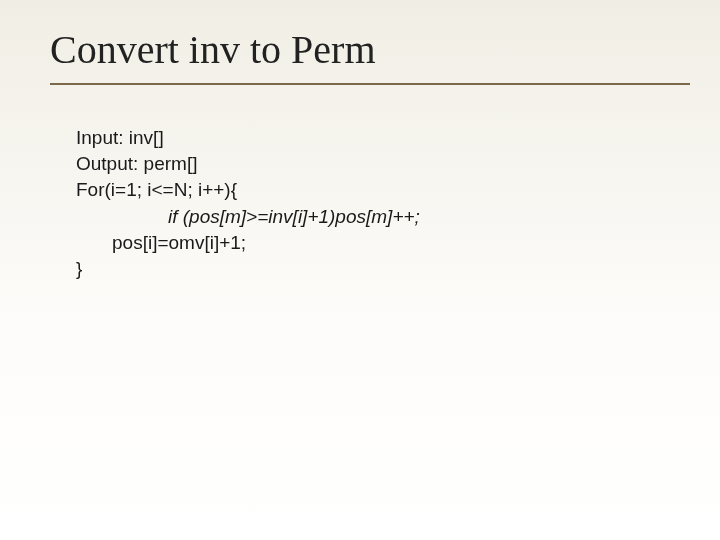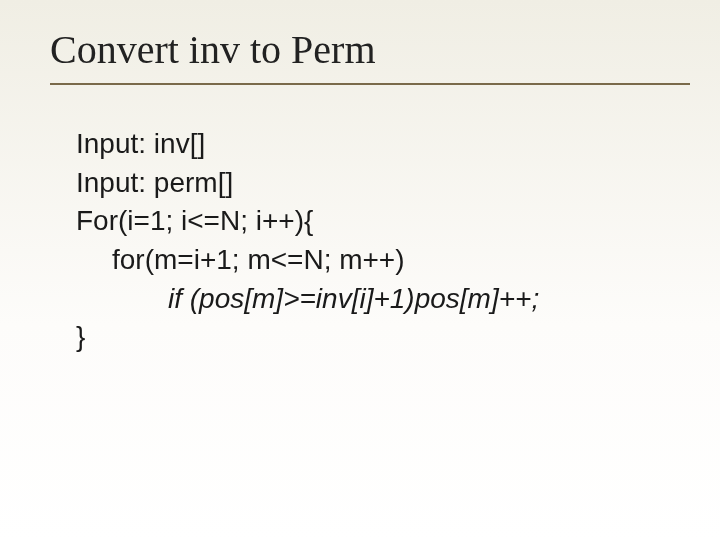--- a/index.html
+++ b/index.html
@@ -25,35 +25,35 @@
   .title-underline {
     height: 2px;
     width: 640px;
     background: #7a6a4a;
     margin-bottom: 40px;
   }
   .body {
     padding-left: 26px;
   }
   .line {
-    font-size: 28px;
+    font-size: 19px;
     color: #1a1a1a;
     line-height: 1.38;
     white-space: pre;
   }
   .indent1 { padding-left: 36px; }
   .indent2 { padding-left: 92px; font-style: italic; }
 </style>
 </head>
 <body>
 
 <div class="slide">
   <div class="title">Convert inv to Perm</div>
   <div class="title-underline"></div>
   <div class="body">
     <div class="line">Input: inv[]</div>
-    <div class="line">Input: perm[]</div>
+    <div class="line">Output: perm[]</div>
     <div class="line">For(i=1; i&lt;=N; i++){</div>
-    <div class="line indent1">for(m=i+1; m&lt;=N; m++)</div>
     <div class="line indent2">if (pos[m]&gt;=inv[i]+1)pos[m]++;</div>
+    <div class="line indent1">pos[i]=omv[i]+1;</div>
     <div class="line">}</div>
   </div>
 </div>
 
 </body></html>

